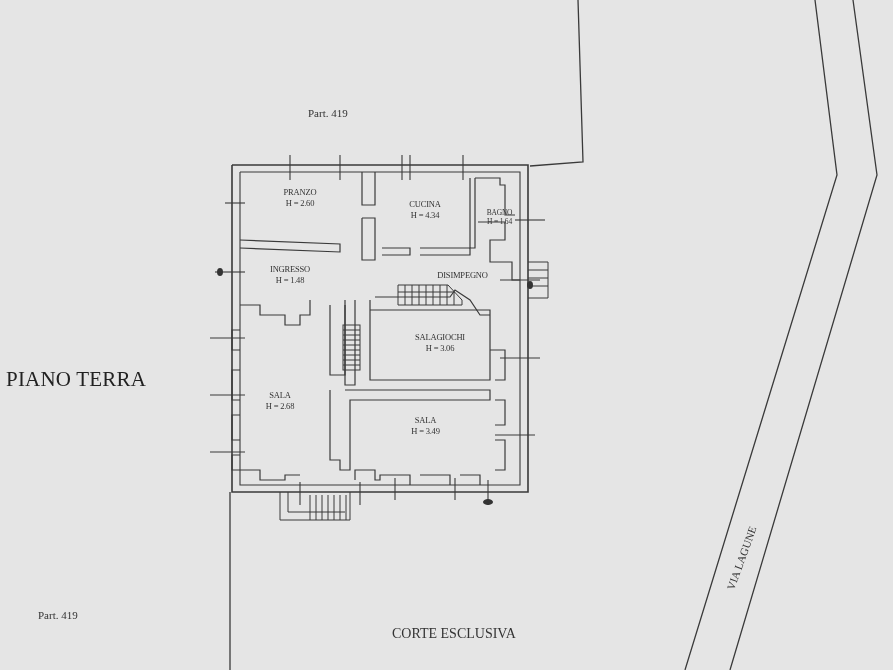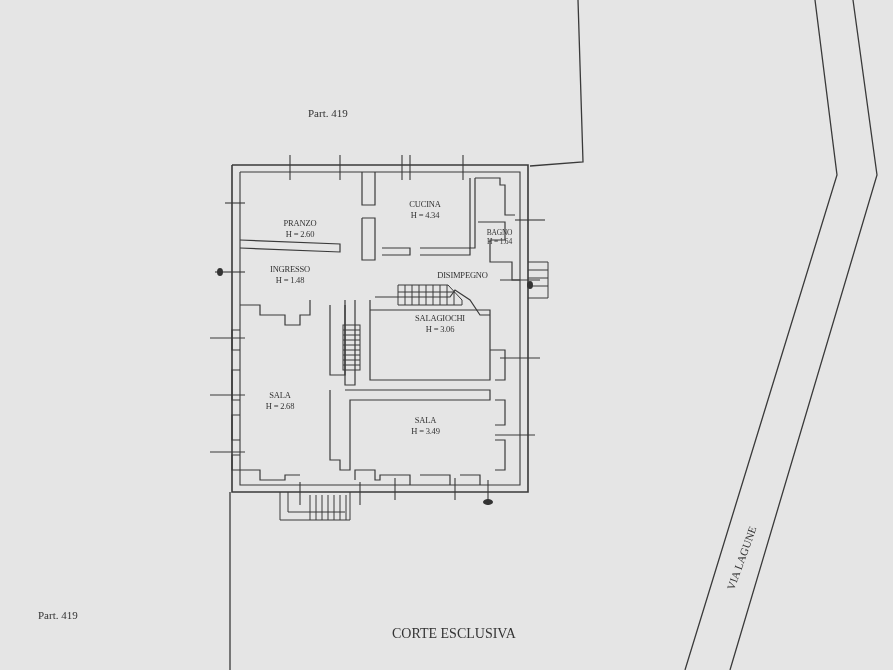--- a/index.html
+++ b/index.html
@@ -139,43 +139,44 @@
       </g>
     </g>
 
     <ellipse cx="220" cy="272" rx="3" ry="4" fill="#333"></ellipse>
     <ellipse cx="530" cy="285" rx="3" ry="4" fill="#333"></ellipse>
     <ellipse cx="488" cy="502" rx="5" ry="3" fill="#333"></ellipse>
   </svg>
 
   <div class="lbl part" style="left:308px;top:107px;">Part. 419</div>
   <div class="lbl part" style="left:38px;top:609px;">Part. 419</div>
+  <div class="lbl floor-title" style="left:6px;top:367px;">PIANO TERRA</div>
   <div class="lbl court" style="left:392px;top:626px;">CORTE ESCLUSIVA</div>
   <div class="lbl road" style="left:708px;top:552px;">VIA LAGUNE</div>
 
-  <div class="room" style="left:270px;top:187px;width:60px;margin-top:31px;">
+  <div class="room" style="left:270px;top:187px;width:60px;">
     <span>PRANZO</span>
     <span>H = 2.60</span>
   </div>
   <div class="room" style="left:395px;top:199px;width:60px;">
     <span>CUCINA</span>
     <span>H = 4.34</span>
   </div>
-  <div class="room" style="left:472px;top:228px;width:55px;font-size:7.5px;line-height:9px;">
+  <div class="room" style="left:472px;top:208px;width:55px;font-size:7.5px;line-height:9px;">
     <span>BAGNO</span>
     <span>H = 1.64</span>
   </div>
   <div class="room" style="left:255px;top:256px;width:70px;margin-top:8px;">
     <span>INGRESSO</span>
     <span>H = 1.48</span>
   </div>
   <div class="room" style="left:425px;top:270px;width:75px;">
     <span>DISIMPEGNO</span>
   </div>
-  <div class="room" style="left:405px;top:313px;width:70px;text-align:center;">
+  <div class="room" style="left:405px;top:332px;width:70px;text-align:center;">
     <span>SALAGIOCHI</span>
     <span>H = 3.06</span>
   </div>
   <div class="room" style="left:255px;top:390px;width:50px;">
     <span>SALA</span>
     <span>H = 2.68</span>
   </div>
   <div class="room" style="left:398px;top:415px;width:55px;">
     <span>SALA</span>
     <span>H = 3.49</span>

